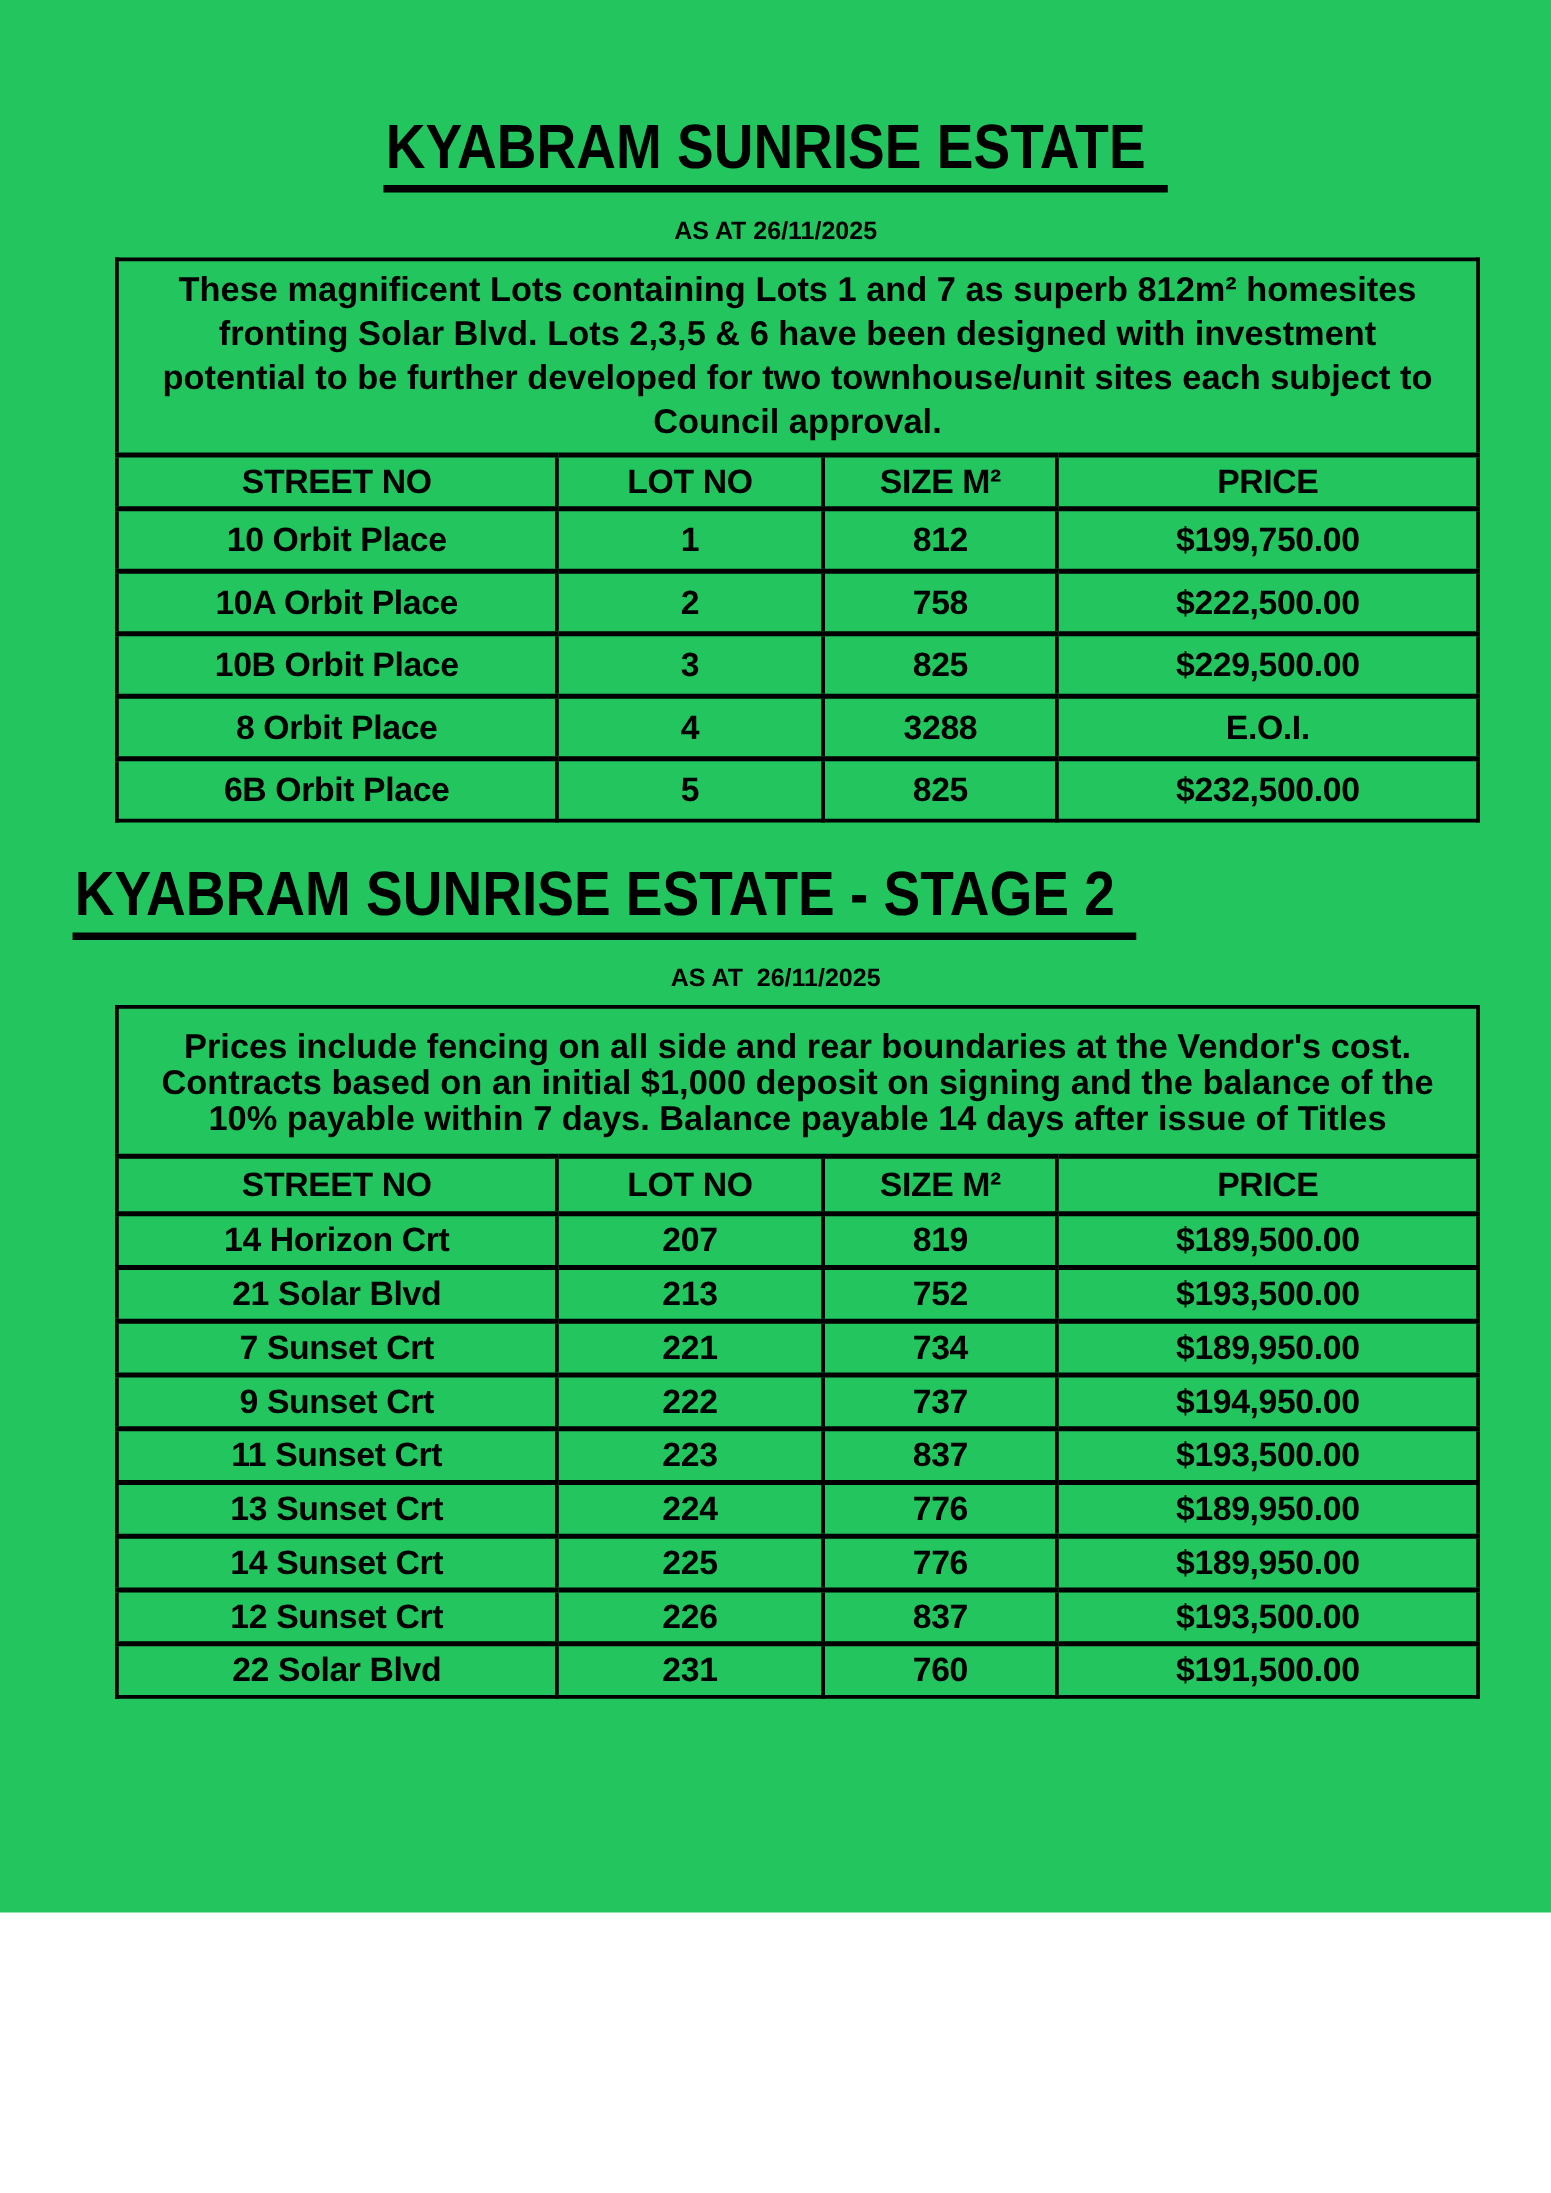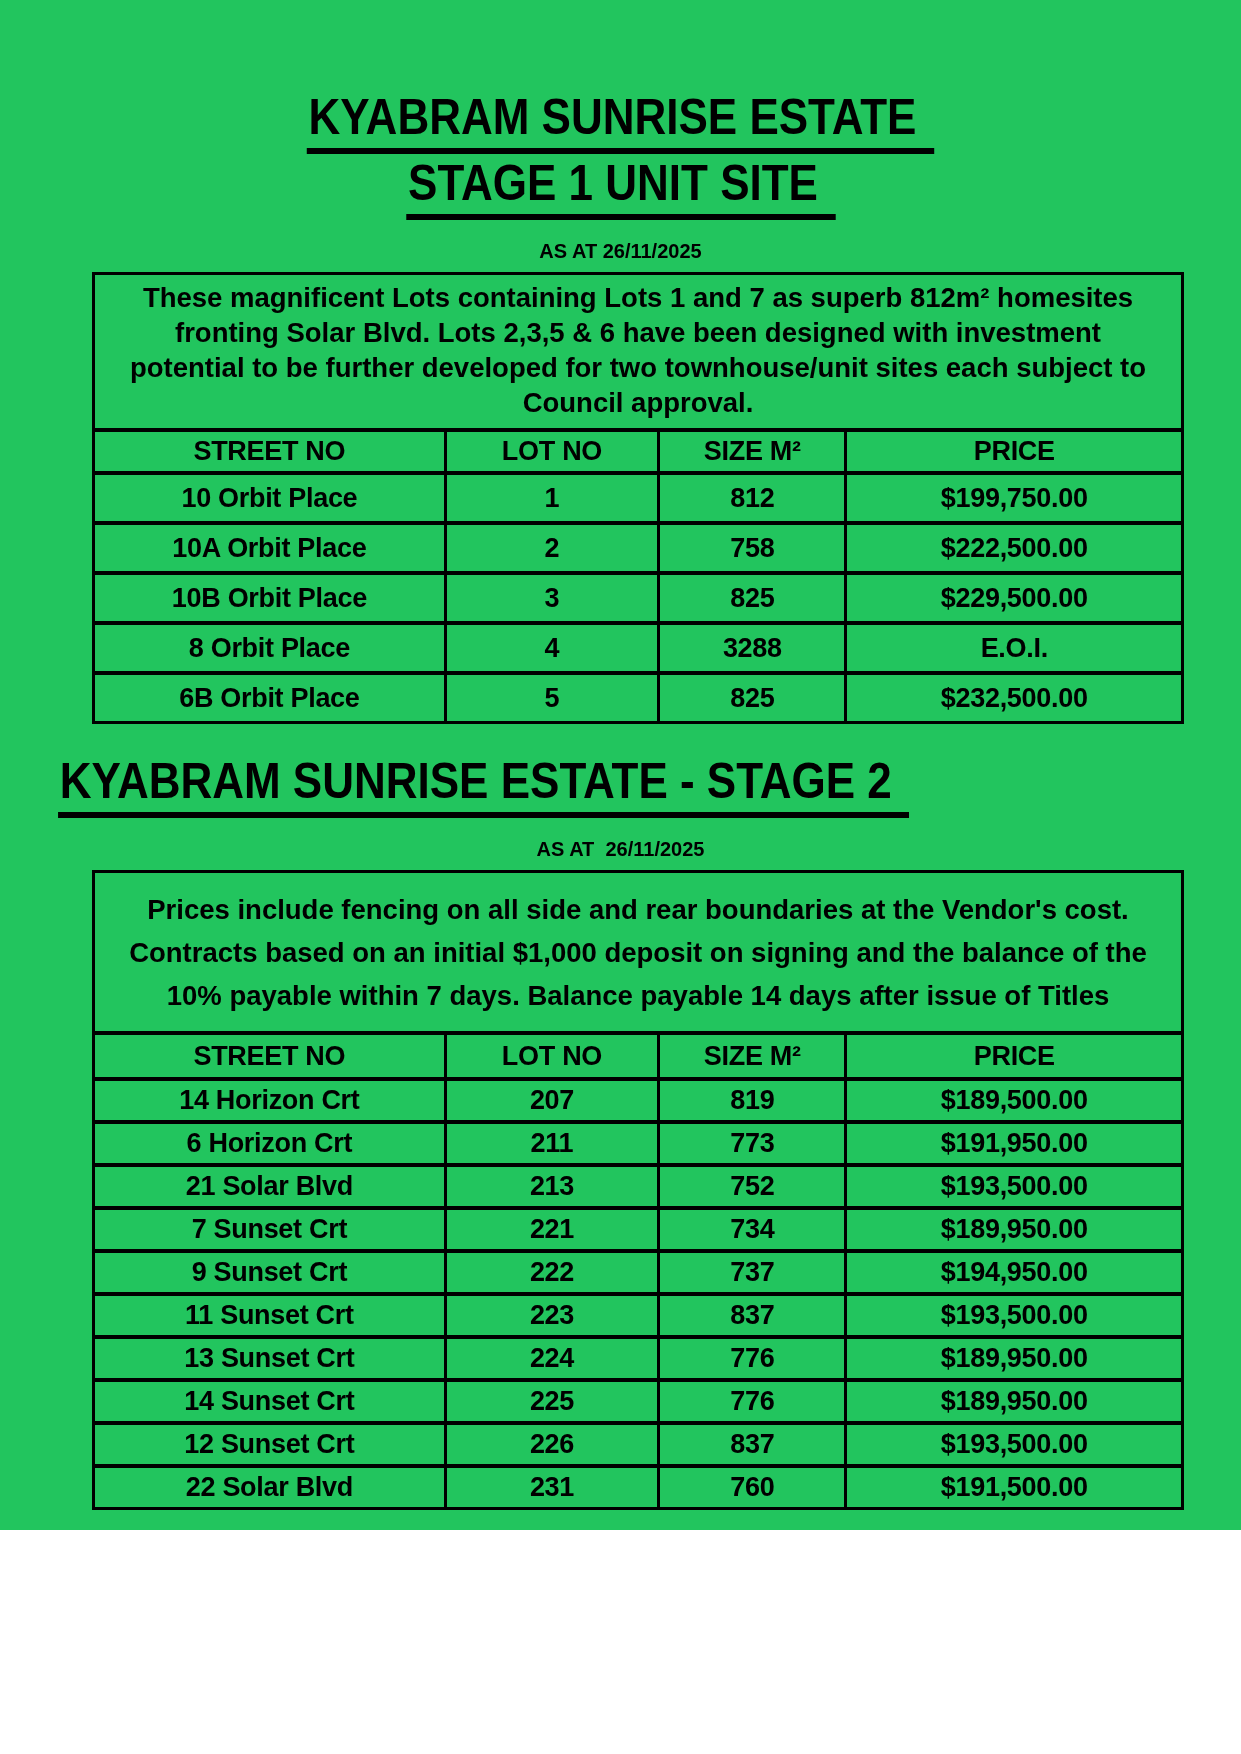--- a/index.html
+++ b/index.html
@@ -52,21 +52,21 @@
     border-bottom: none;
     text-align: center;
     white-space: pre-line;
     font-size: 27.5px;
   }
   .desc-stage1 {
     line-height: 35px;
     padding: 5px 14px 8px 14px;
   }
   .desc-stage2 {
-    line-height: 43px;
+    line-height: 29px;
     padding: 15px 14px 14px 14px;
   }
   table.price-table {
     width: 100%;
     border-collapse: collapse;
     table-layout: fixed;
     border-radius: 19px;
   }
   table.price-table th,
   table.price-table td {
@@ -90,23 +90,20 @@
   }
 </style>
 </head>
 <body>
 
 <div class="page">
 
   <div class="titles">
     <div>
       <span class="title-line">KYABRAM SUNRISE ESTATE</span>
-    </div>
-    <div>
-      <span class="title-line">STAGE 1 UNIT SITE</span>
     </div>
   </div>
 
   <div class="as-at">AS AT 26/11/2025</div>
 
   <div class="section">
     <div class="desc-box desc-stage1">These magnificent Lots containing Lots 1 and 7 as superb 812m² homesites
 fronting Solar Blvd.  Lots 2,3,5 &amp; 6 have been designed with investment
 potential to be further developed for two townhouse/unit sites each subject to
 Council approval.</div>
@@ -186,26 +183,20 @@
           </tr>
       </thead>
       <tbody>
           <tr>
             <td>14 Horizon Crt</td>
             <td>207</td>
             <td>819</td>
             <td>$189,500.00</td>
           </tr>
           <tr>
-            <td>6 Horizon Crt</td>
-            <td>211</td>
-            <td>773</td>
-            <td>$191,950.00</td>
-          </tr>
-          <tr>
             <td>21 Solar Blvd</td>
             <td>213</td>
             <td>752</td>
             <td>$193,500.00</td>
           </tr>
           <tr>
             <td>7 Sunset Crt</td>
             <td>221</td>
             <td>734</td>
             <td>$189,950.00</td>

